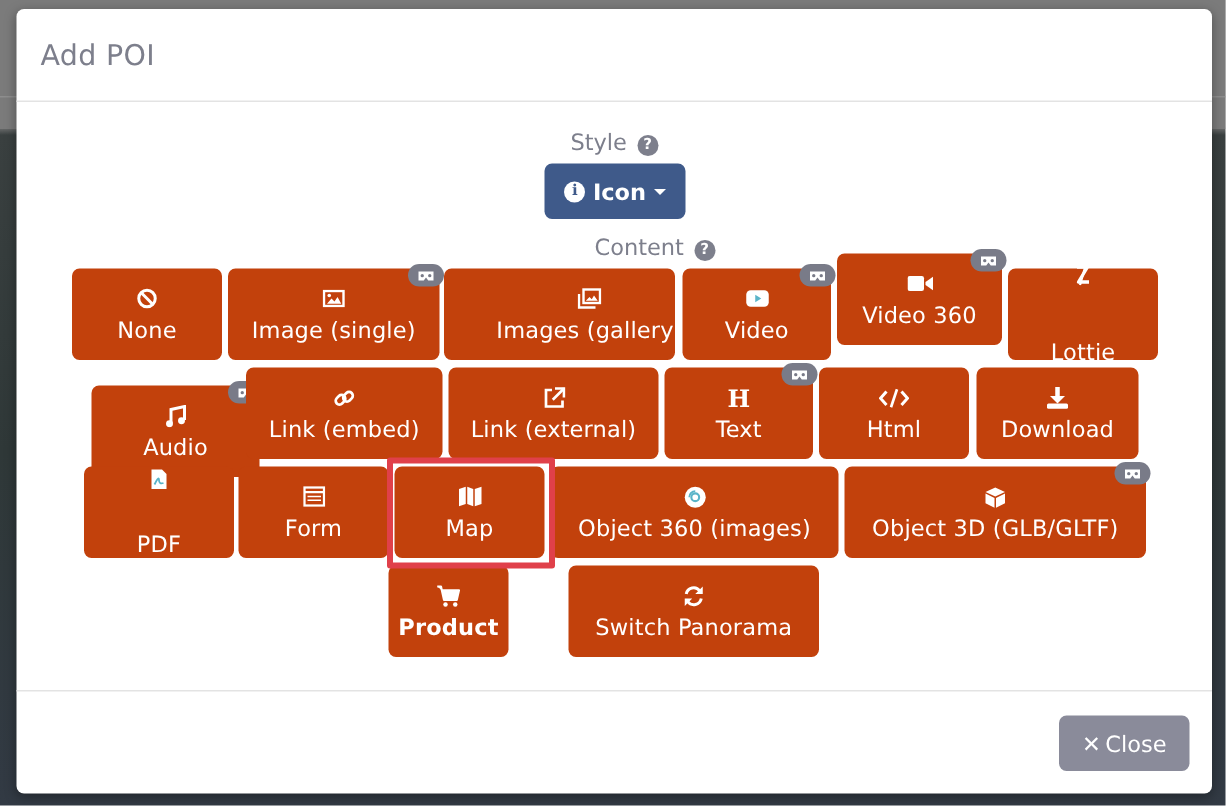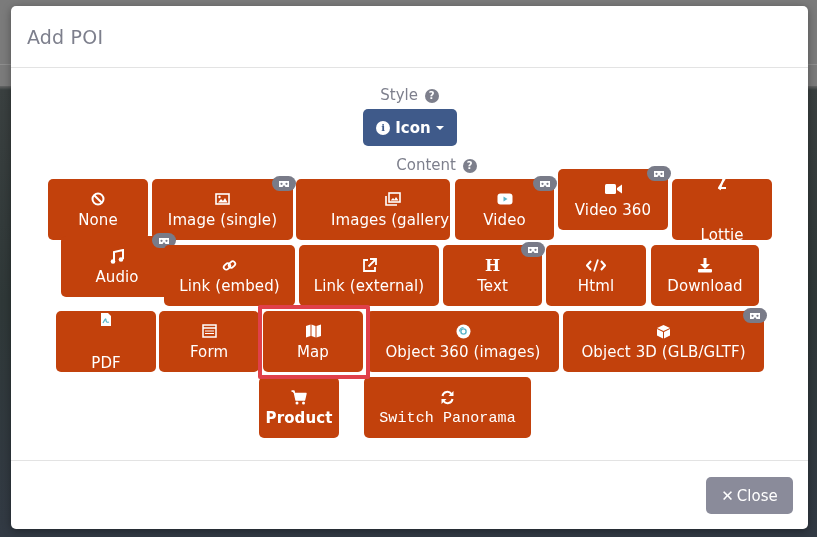--- a/index.html
+++ b/index.html
@@ -178,21 +178,21 @@
     <div class="grid-btn" style="left:661px;top:111px;width:100px;gap:32px;">
       <span class="ico">
         <svg width="12" height="16" viewBox="0 0 12 16">
             <path d="M2,3 H9 L3,13 H10" fill="none" stroke="#fff" stroke-width="2.2" stroke-linejoin="round"></path>
             <line x1="8" y1="1" x2="4" y2="15" stroke="#fff" stroke-width="1.5"></line>
           </svg>
       </span>
       <span class="lbl">Lottie</span>
     </div>
 
-    <div class="grid-btn" style="left:50px;top:168px;width:112px;">
+    <div class="grid-btn" style="left:50px;top:189px;width:112px;">
       <span class="ico">
         <svg width="14" height="15" viewBox="0 0 14 15">
             <path d="M4,12 V3 L13,1 V10" fill="none" stroke="#fff" stroke-width="2"></path>
             <circle cx="3" cy="12.5" r="2.3" fill="#fff"></circle>
             <circle cx="11" cy="10.5" r="2.3" fill="#fff"></circle>
           </svg>
       </span>
       <span class="lbl">Audio</span>
       <span class="vr-badge">
         <svg width="12" height="8" viewBox="0 0 12 8">
@@ -314,21 +314,21 @@
     <div class="grid-btn" style="left:248px;top:309px;width:80px;font-weight:bold;">
       <span class="ico">
         <svg width="16" height="15" viewBox="0 0 16 15">
             <path d="M0.5,1 H3 L5,10 H13.5 L15,3.5 H3.5" fill="#fff" stroke="#fff" stroke-width="1.4" stroke-linejoin="round"></path>
             <circle cx="6" cy="13" r="1.5" fill="#fff"></circle>
             <circle cx="12.5" cy="13" r="1.5" fill="#fff"></circle>
           </svg>
       </span>
       <span class="lbl">Product</span>
     </div>
-    <div class="grid-btn" style="left:353px;top:309px;width:167px;font-family:Liberation Mono, monospace;">
+    <div class="grid-btn" style="left:368px;top:309px;width:167px;">
       <span class="ico">
         <svg width="15" height="15" viewBox="0 0 15 15">
             <path d="M2.5,6 A5,5 0 0 1 11.5,4" fill="none" stroke="#fff" stroke-width="2"></path>
             <polygon points="13.5,1 13.5,6 8.5,6" fill="#fff"></polygon>
             <path d="M12.5,9 A5,5 0 0 1 3.5,11" fill="none" stroke="#fff" stroke-width="2"></path>
             <polygon points="1.5,14 1.5,9 6.5,9" fill="#fff"></polygon>
           </svg>
       </span>
       <span class="lbl">Switch Panorama</span>
     </div>

